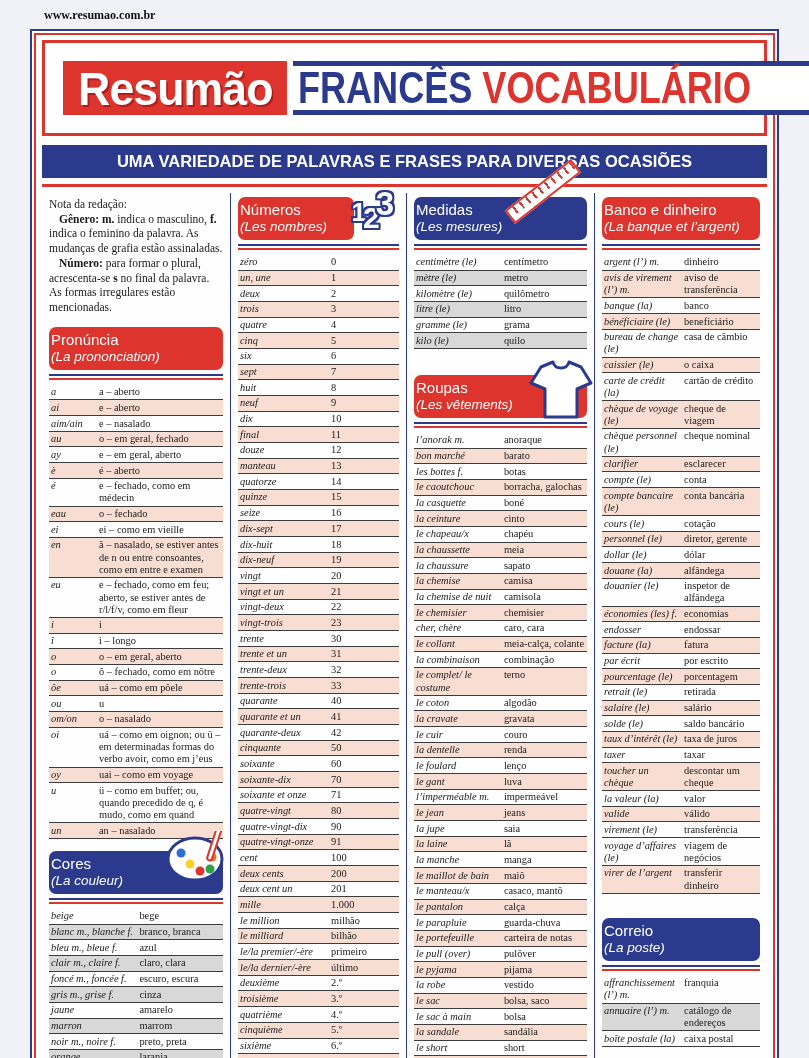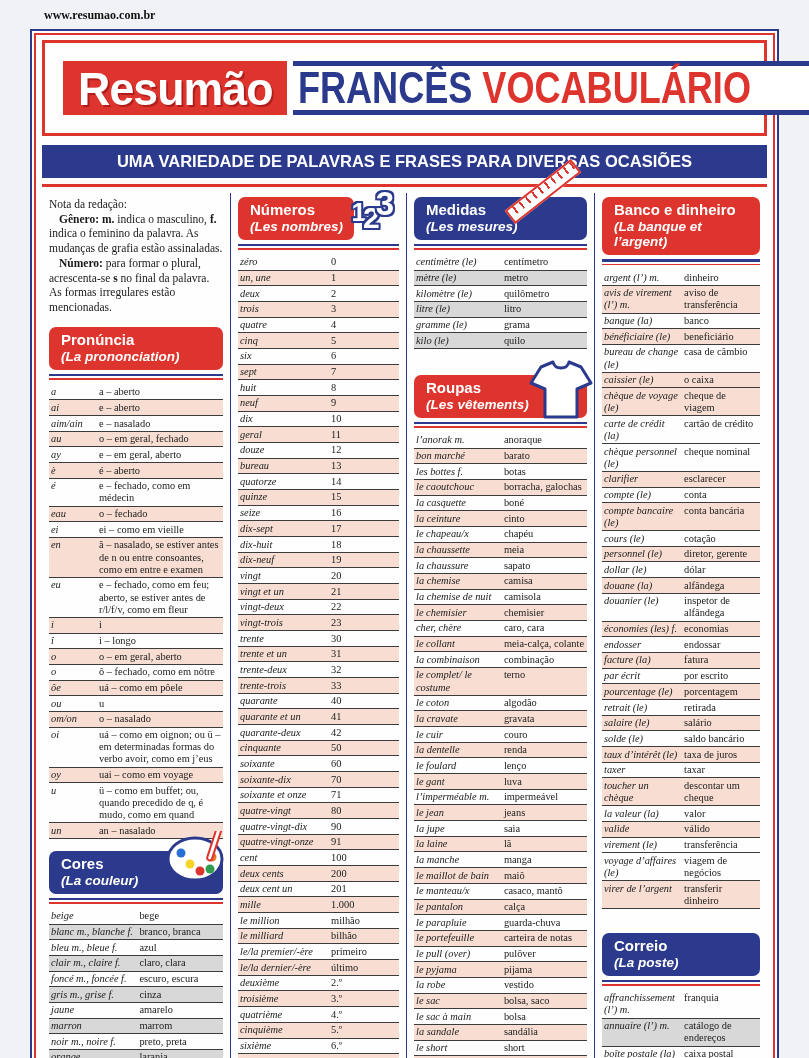--- a/index.html
+++ b/index.html
@@ -60,22 +60,22 @@
   .col3{flex:0 0 188px;border-right:1.5px solid var(--navy);}
   .col4{flex:1;}
   
   .note{font-size:11.5px;line-height:1.28;margin-bottom:12px;}
   .note p{text-indent:10px;}
   .note .note-title{text-indent:0;}
   .note b{font-weight:bold;text-align:center;}
   
   .sect{margin-bottom:12px;position:relative;}
   .sect-head{
-    position:relative;border-radius:7px;padding:5px 9px 6px 12px;color:#fff;
-    font-family:"Liberation Sans", sans-serif;font-weight:bold;line-height:1.12;
+    position:relative;border-radius:7px;padding:5px 9px 6px 2px;color:#fff;
+    font-family:"Liberation Sans", sans-serif;font-weight:normal;line-height:1.12;
   }
   .hdr-red{background:var(--red);}
   .hdr-navy{background:var(--navy);}
   .sect-title{font-size:15px;display:block;}
   .sect-sub{font-size:13.5px;font-style:italic;display:block;}
   .head-rule-navy{height:2.5px;background:var(--navy);margin-top:4px;}
   .head-rule-red{height:1.5px;background:var(--red);margin-top:2px;margin-bottom:5px;}
   
   .tbl{width:100%;font-size:10.4px;line-height:1.17;}
   .trow{display:flex;border-bottom:1px solid var(--rowline);padding:1.5px 2px 1px 2px;}
@@ -351,29 +351,29 @@
                 </div>
                 <div class="trow alt">
                   <span class="fr">neuf</span>
                   <span class="pt">9</span>
                 </div>
                 <div class="trow">
                   <span class="fr">dix</span>
                   <span class="pt">10</span>
                 </div>
                 <div class="trow alt">
-                  <span class="fr">geral</span>
+                  <span class="fr">final</span>
                   <span class="pt">11</span>
                 </div>
                 <div class="trow">
                   <span class="fr">douze</span>
                   <span class="pt">12</span>
                 </div>
                 <div class="trow alt">
-                  <span class="fr">bureau</span>
+                  <span class="fr">manteau</span>
                   <span class="pt">13</span>
                 </div>
                 <div class="trow">
                   <span class="fr">quatorze</span>
                   <span class="pt">14</span>
                 </div>
                 <div class="trow alt">
                   <span class="fr">quinze</span>
                   <span class="pt">15</span>
                 </div>
@@ -765,27 +765,27 @@
                   <span class="pt">beneficiário</span>
                 </div>
                 <div class="trow">
                   <span class="fr">bureau de change (le)</span>
                   <span class="pt">casa de câmbio</span>
                 </div>
                 <div class="trow alt">
                   <span class="fr">caissier (le)</span>
                   <span class="pt">o caixa</span>
                 </div>
+                <div class="trow">
+                  <span class="fr">carte de crédit (la)</span>
+                  <span class="pt">cartão de crédito</span>
+                </div>
                 <div class="trow alt">
                   <span class="fr">chèque de voyage (le)</span>
                   <span class="pt">cheque de viagem</span>
-                </div>
-                <div class="trow">
-                  <span class="fr">carte de crédit (la)</span>
-                  <span class="pt">cartão de crédito</span>
                 </div>
                 <div class="trow">
                   <span class="fr">chèque personnel (le)</span>
                   <span class="pt">cheque nominal</span>
                 </div>
                 <div class="trow alt">
                   <span class="fr">clarifier</span>
                   <span class="pt">esclarecer</span>
                 </div>
                 <div class="trow">

